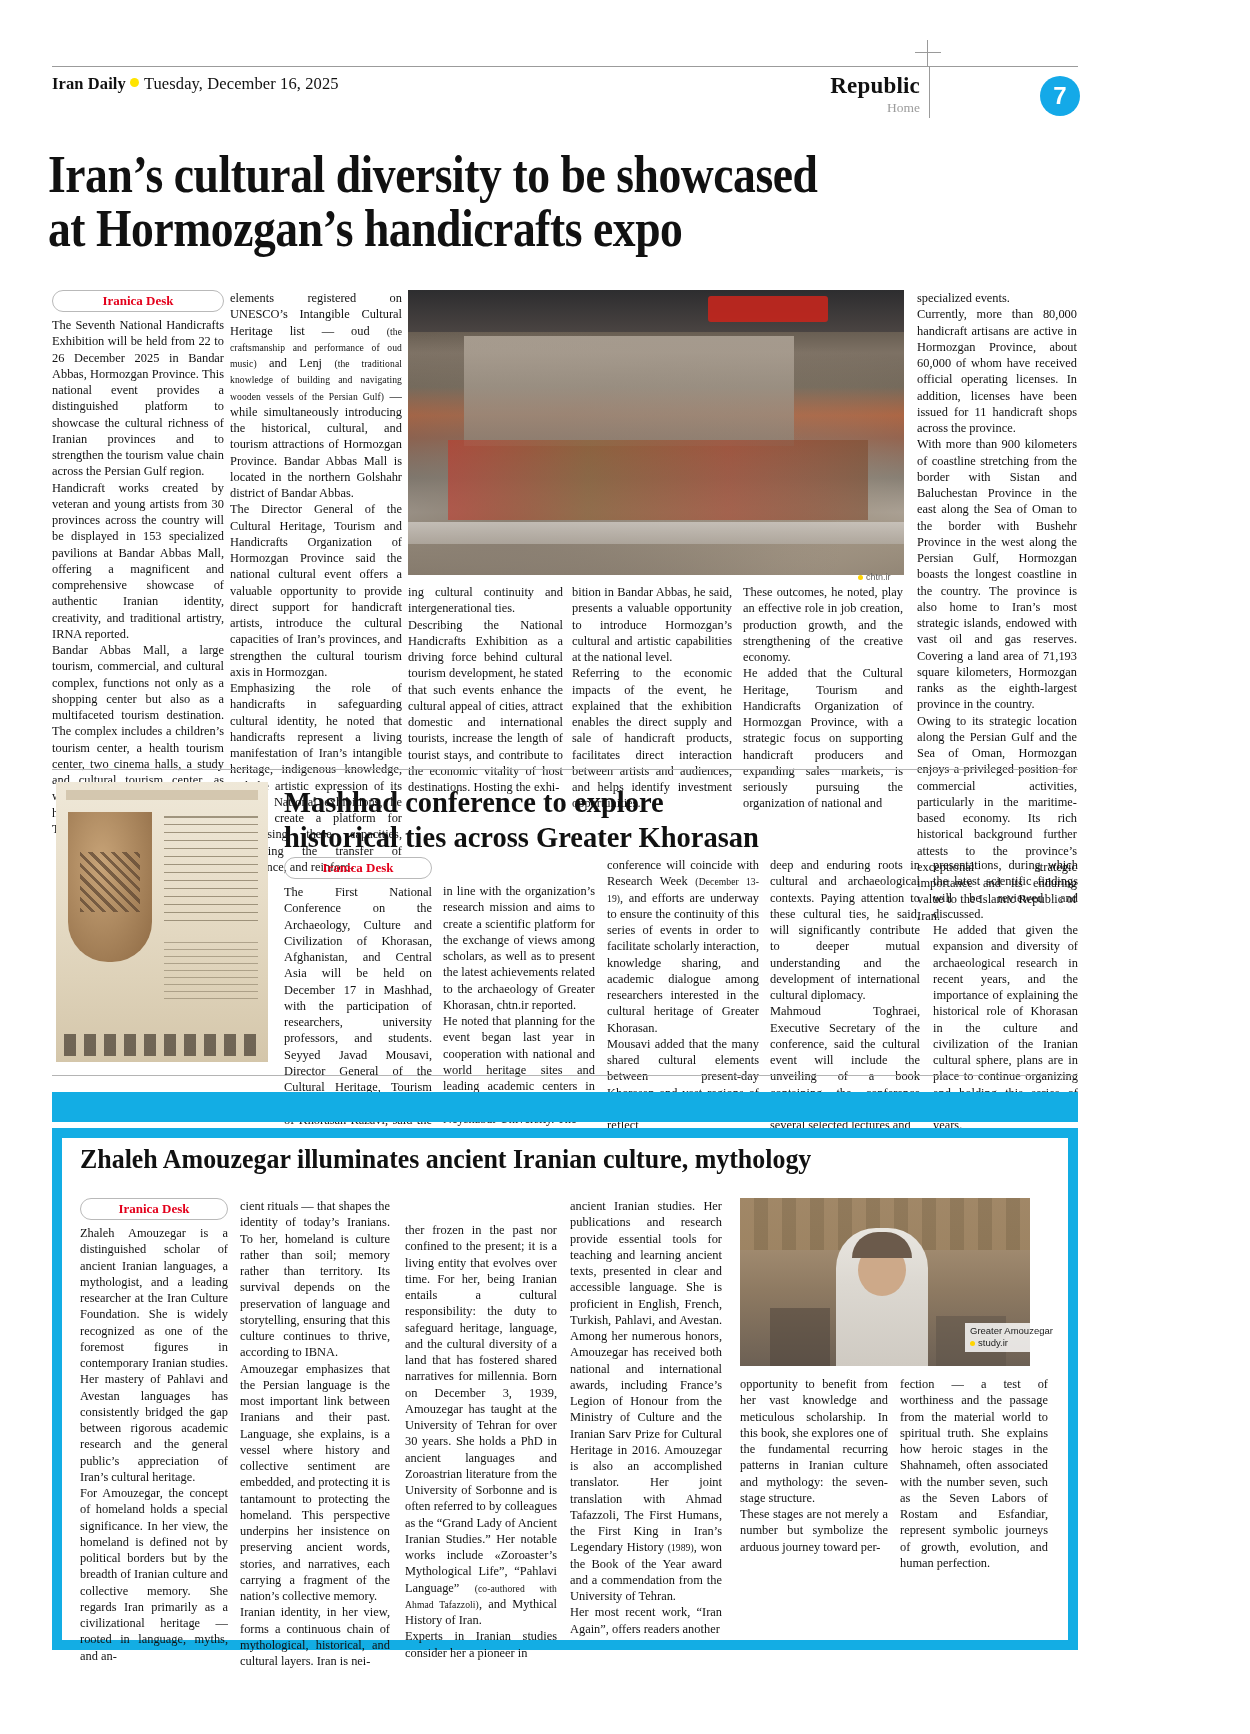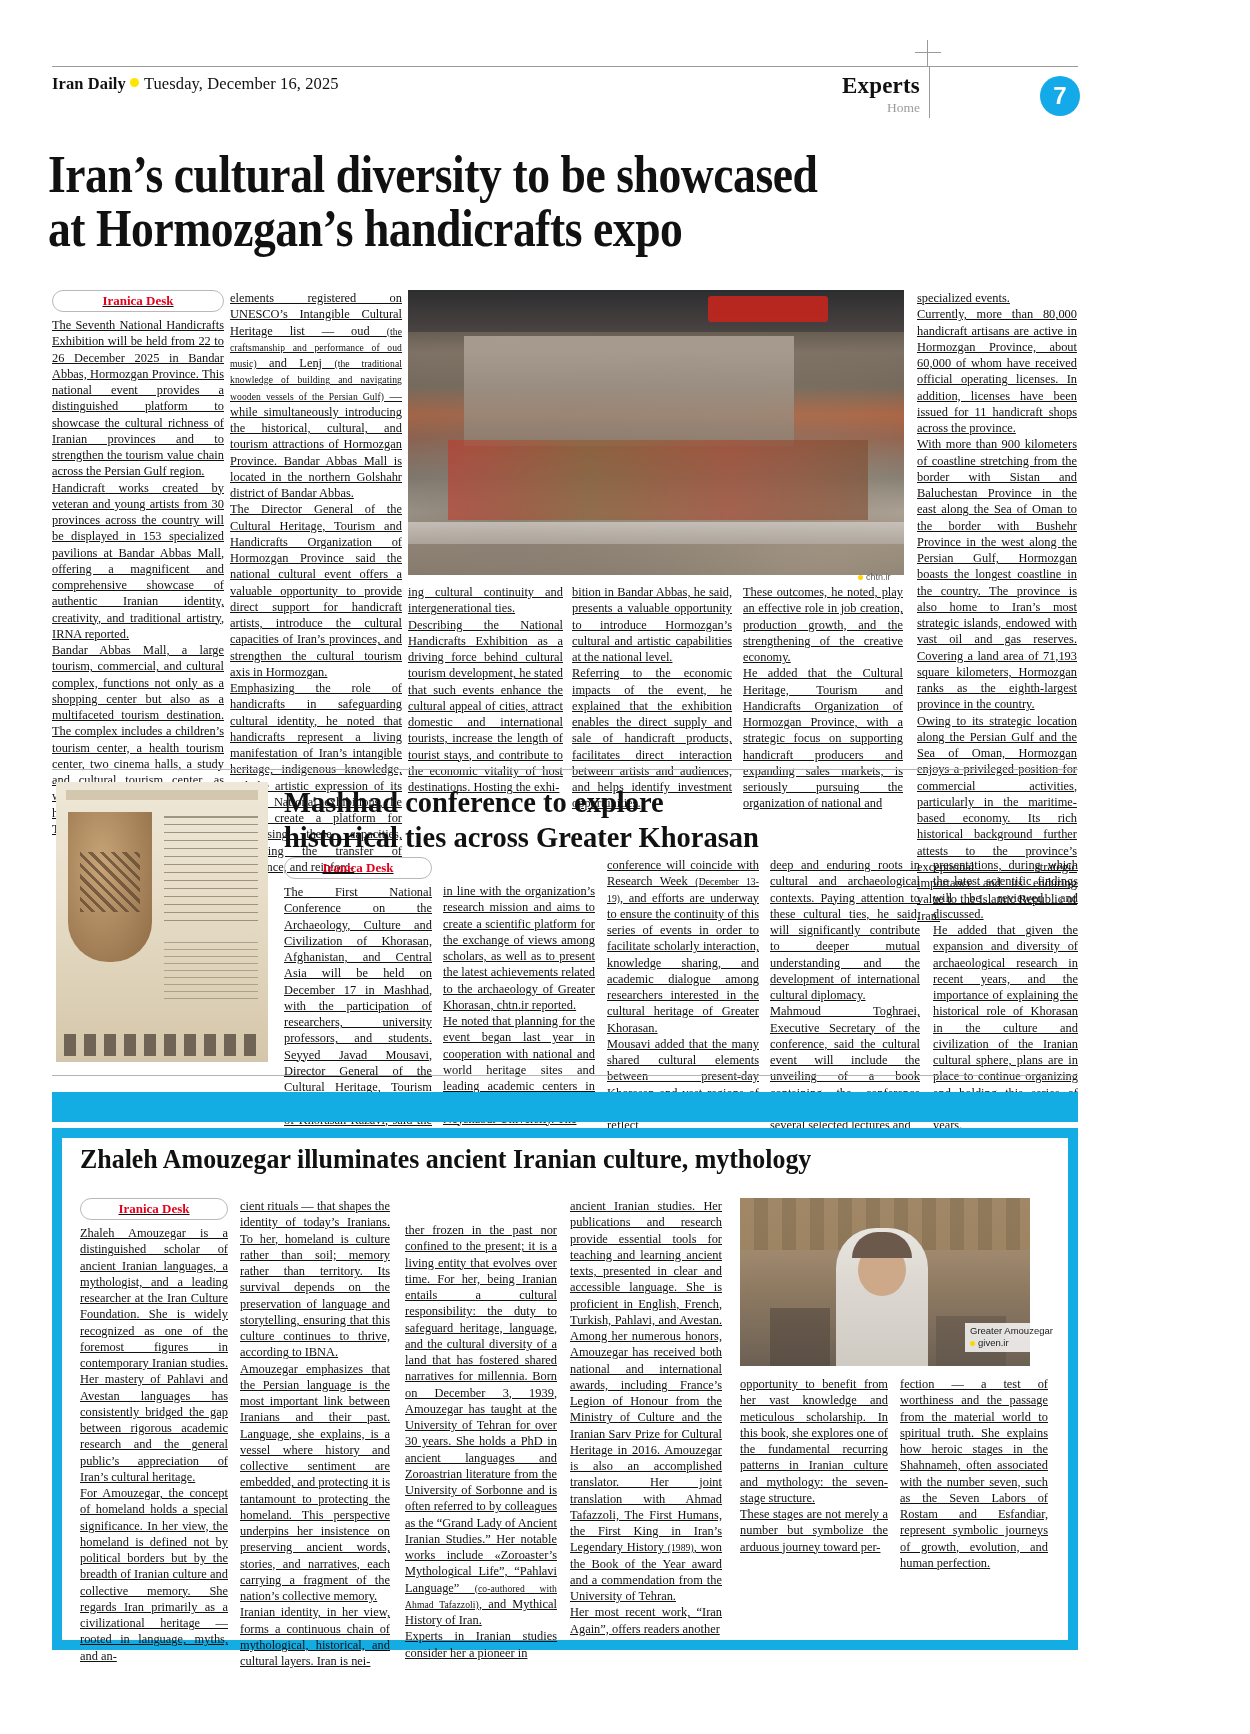--- a/index.html
+++ b/index.html
@@ -19,21 +19,21 @@
   .sect-title{position:absolute;right:330px;top:57px;text-align:right;}
   .sect-title .t1{font-size:23px;font-weight:bold;letter-spacing:.2px;}
   .sect-title .t2{font-size:13.5px;color:#9c9c9c;margin-top:1px;}
   .vsep{position:absolute;left:929px;top:50px;width:1px;height:52px;background:#9b9b9b;}
   .pagenum{position:absolute;left:1040px;top:60px;width:40px;height:40px;border-radius:50%;background:#14a9e8;color:#fff;
            font-size:24px;font-weight:bold;display:flex;align-items:center;justify-content:center;font-family:"Liberation Sans",sans-serif;}
 
   
   .headline{position:absolute;left:48px;top:131px;width:1030px;font-size:53px;line-height:1.02;font-weight:bold;
             font-family:"Liberation Serif",serif;transform:scaleX(.86);transform-origin:left top;letter-spacing:-.5px;}
-  .col{position:absolute;font-size:12.4px;line-height:1.31;text-align:justify;text-decoration:underline;}
+  .col{position:absolute;font-size:12.4px;line-height:1.31;text-align:justify;}
   .desk{display:block;border:1px solid #b9b9b9;border-radius:11px;height:20px;line-height:20px;text-align:center;
         color:#e3001b;font-weight:bold;font-size:13px;margin-bottom:5px;}
   .tiny{font-size:9.6px;letter-spacing:.1px;}
 
   
   .photo{position:absolute;overflow:hidden;background:#6c6258;}
   .credit{position:absolute;font-size:9px;color:#5a5a5a;font-family:"Liberation Sans",sans-serif;}
   .credit .cd{display:inline-block;width:5px;height:5px;border-radius:50%;background:#ffd400;margin-right:3px;}
 
   
@@ -59,21 +59,21 @@
 
   <div class="cropmark" style="left:915px;top:24px;"></div>
 
   <div class="rule" style="left:52px;top:50px;width:1026px;height:1px;"></div>
 
   <div class="masthead-left">
     <span class="brand">Iran Daily</span><span class="dot-y"></span><span>Tuesday, December 16, 2025</span>
   </div>
 
   <div class="sect-title">
-    <div class="t1">Experts</div>
+    <div class="t1">Republic</div>
     <div class="t2">Home</div>
   </div>
   <div class="vsep"></div>
   <div class="pagenum">7</div>
 
   <div class="headline">
     <div>Iran’s cultural diversity to be showcased</div>
     <div>at Hormozgan’s handicrafts expo</div>
   </div>
 
@@ -181,20 +181,20 @@
        background:linear-gradient(180deg,#b7a089 0%,#a08a6f 30%,#8e7a62 55%,#6c6054 100%);">
     <div style="position:absolute;left:0;top:0;width:100%;height:52px;background:repeating-linear-gradient(90deg,#9d8361 0 14px,#8a7353 14px 28px);opacity:.85;"></div>
     <div style="position:absolute;left:96px;top:30px;width:92px;height:138px;background:linear-gradient(180deg,#e9e6e0 0%,#dcd8d1 40%,#cfcac2 100%);border-radius:40px 40px 0 0;"></div>
     <div style="position:absolute;left:118px;top:46px;width:48px;height:52px;border-radius:50%;background:#cda989;"></div>
     <div style="position:absolute;left:112px;top:34px;width:60px;height:26px;border-radius:30px 30px 0 0;background:#6b5a4b;"></div>
     <div style="position:absolute;left:30px;top:110px;width:60px;height:58px;background:#4a4038;opacity:.5;"></div>
     <div style="position:absolute;left:196px;top:118px;width:70px;height:50px;background:#5b5148;opacity:.5;"></div>
   </div>
   <div class="capbox" style="left:965px;top:1307px;">
     <div>Greater Amouzegar</div>
-    <div><span class="cd"></span><span>given.ir</span></div>
+    <div><span class="cd"></span><span>study.ir</span></div>
   </div>
 
   <div class="col" style="left:740px;top:1360px;width:148px;white-space:pre-line;">opportunity to benefit from her vast knowledge and meticulous scholarship. In this book, she explores one of the fundamental recurring patterns in Iranian culture and mythology: the seven-stage structure.
 These stages are not merely a number but symbolize the arduous journey toward per-</div>
   <div class="col" style="left:900px;top:1360px;width:148px;white-space:pre-line;">fection — a test of worthiness and the passage from the material world to spiritual truth. She explains how heroic stages in the Shahnameh, often associated with the number seven, such as the Seven Labors of Rostam and Esfandiar, represent symbolic journeys of growth, evolution, and human perfection.</div>
 
 </div>
 
 </body></html>

